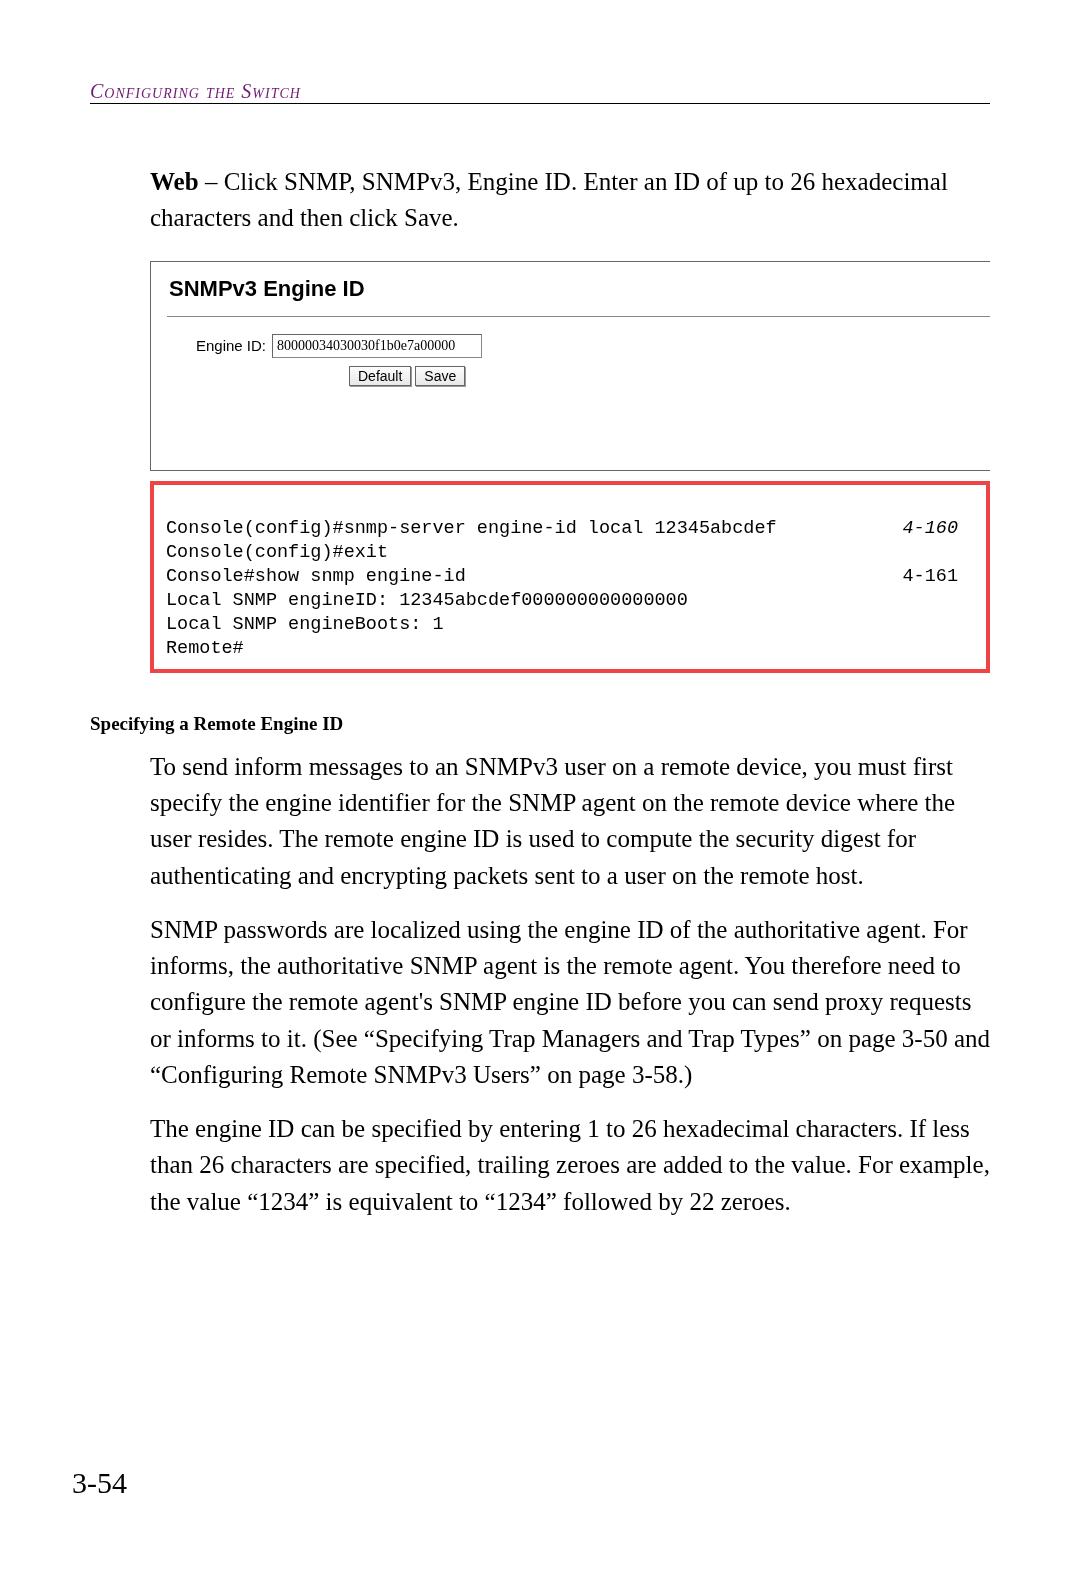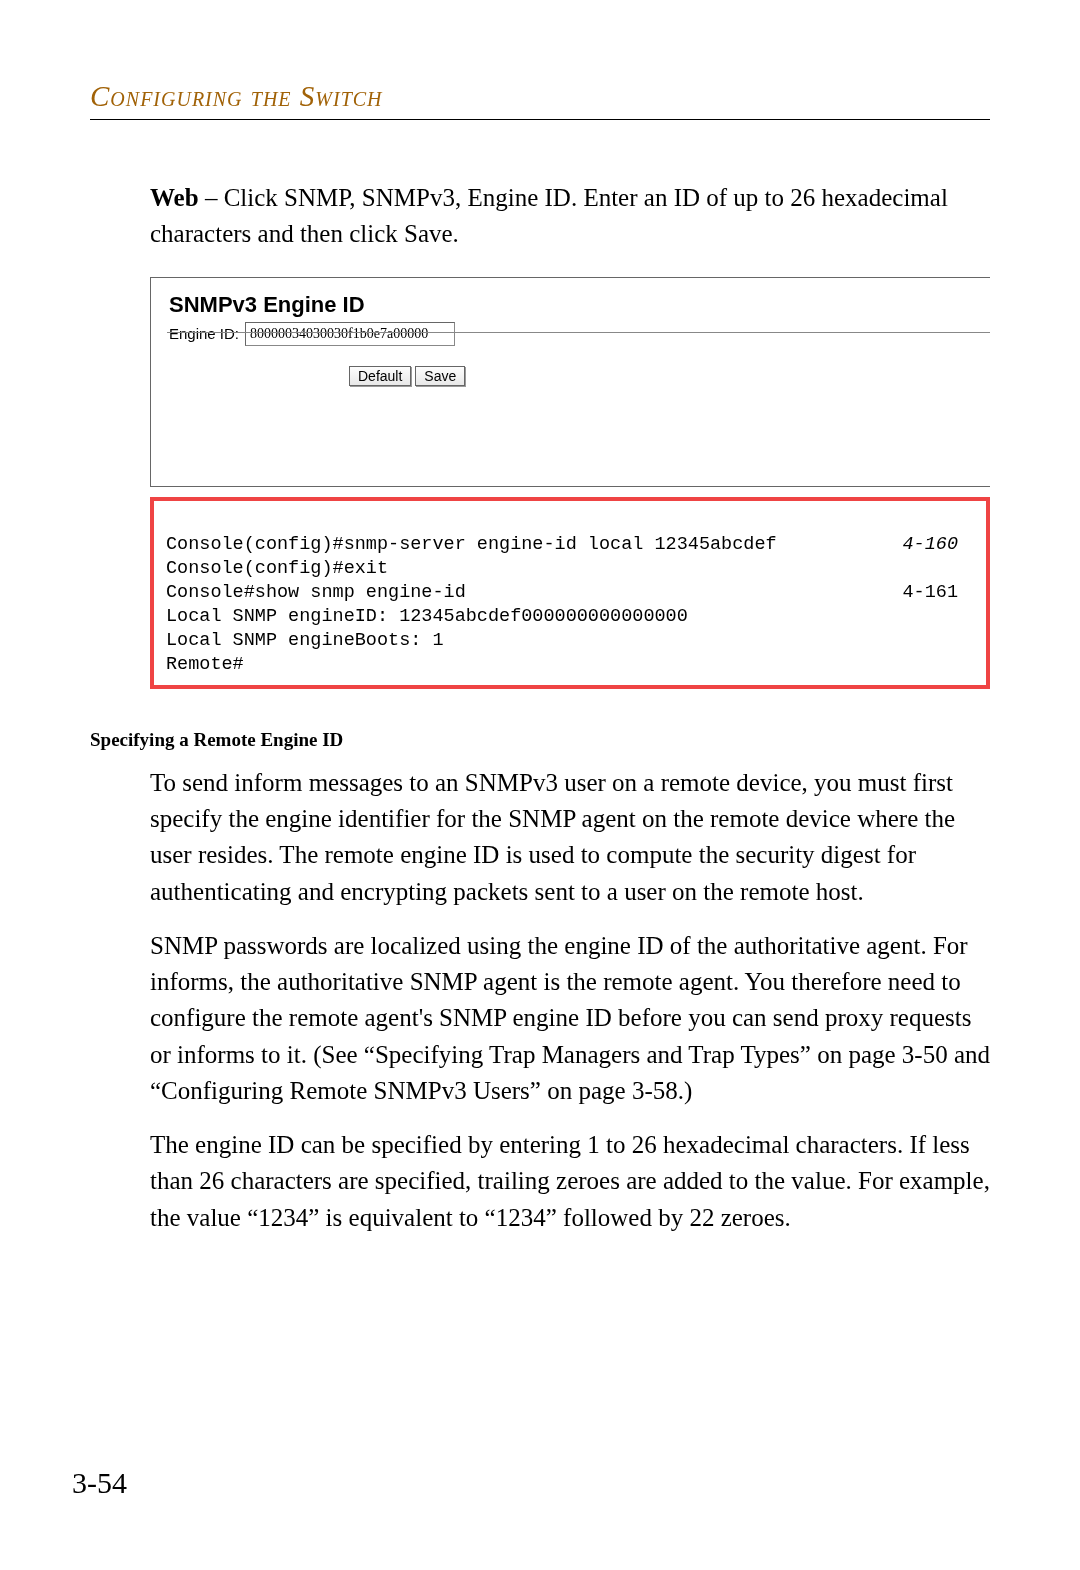--- a/index.html
+++ b/index.html
@@ -12,24 +12,23 @@
   .page {
     width: 1080px;
     height: 1570px;
     position: relative;
     box-sizing: border-box;
     padding: 80px 90px 60px 90px;
   }
   .running-head {
     font-variant: small-caps;
     font-style: italic;
-    font-size: 29px;
+    font-size: 20px;
     letter-spacing: 1px;
-    color: #a16207;
-    margin-bottom: 6px;
+    color: #701a75;
   }
   .head-rule {
     border: none;
     border-top: 1px solid #000;
     margin: 0 0 60px 0;
   }
   .body-text {
     margin-left: 60px;
     font-size: 25px;
     line-height: 1.45;
@@ -54,46 +53,47 @@
     position: absolute;
     left: 16px;
     right: 0;
     top: 54px;
     border-top: 1px solid #888;
   }
   .fig-title {
     font-family: Arial, Helvetica, sans-serif;
     font-weight: bold;
     font-size: 22px;
-    margin-bottom: 4px;
+    margin-bottom: 32px;
   }
   .fig-row {
     font-family: Arial, Helvetica, sans-serif;
     font-size: 15px;
     display: flex;
     align-items: center;
     gap: 6px;
+    margin-left: 27px;
   }
   .fig-label {
     white-space: nowrap;
   }
   .fig-input {
     font-family: Liberation Serif, serif;
     font-size: 14px;
     border: 1px solid #888;
     border-top-color: #666;
     border-left-color: #666;
     padding: 2px 4px;
     width: 200px;
     height: 18px;
     box-sizing: content-box;
     background: #fff;
   }
   .fig-buttons {
-    margin-top: 20px;
+    margin-top: 8px;
     margin-left: 180px;
     display: flex;
     gap: 4px;
   }
   .fig-btn {
     font-family: Arial, Helvetica, sans-serif;
     font-size: 14px;
     padding: 1px 8px;
     border: 1px solid #666;
     background: linear-gradient(#fdfdfd, #e8e8e8);

